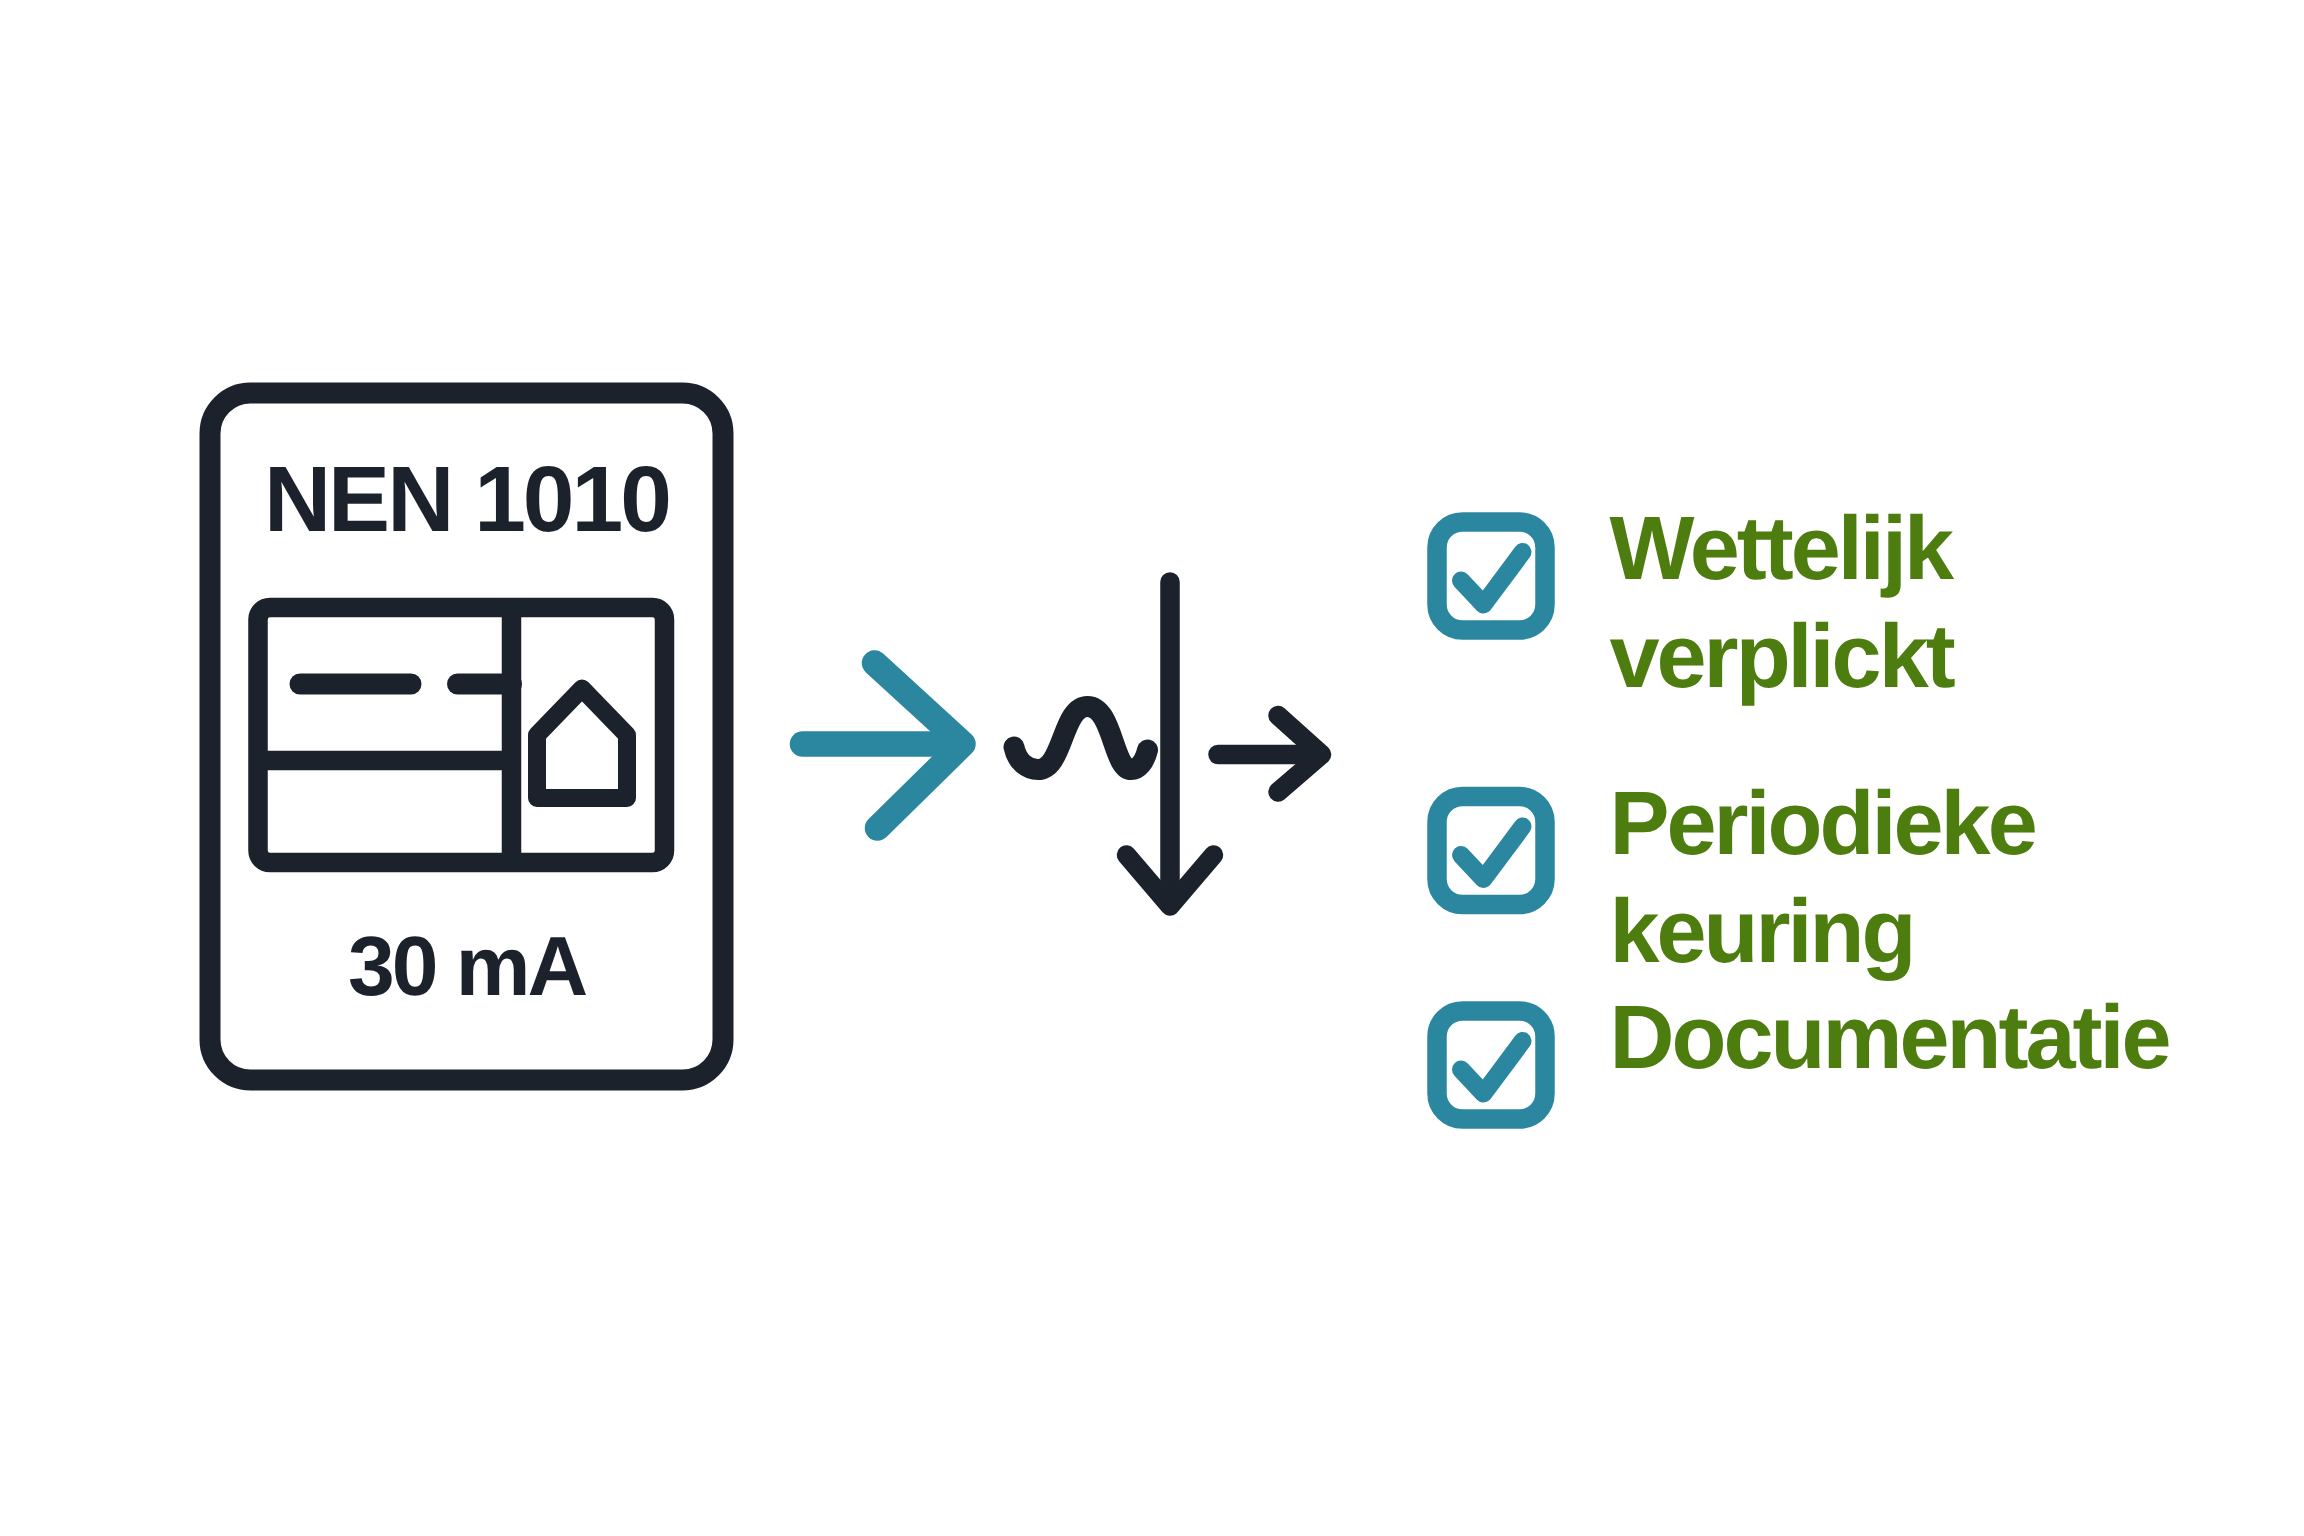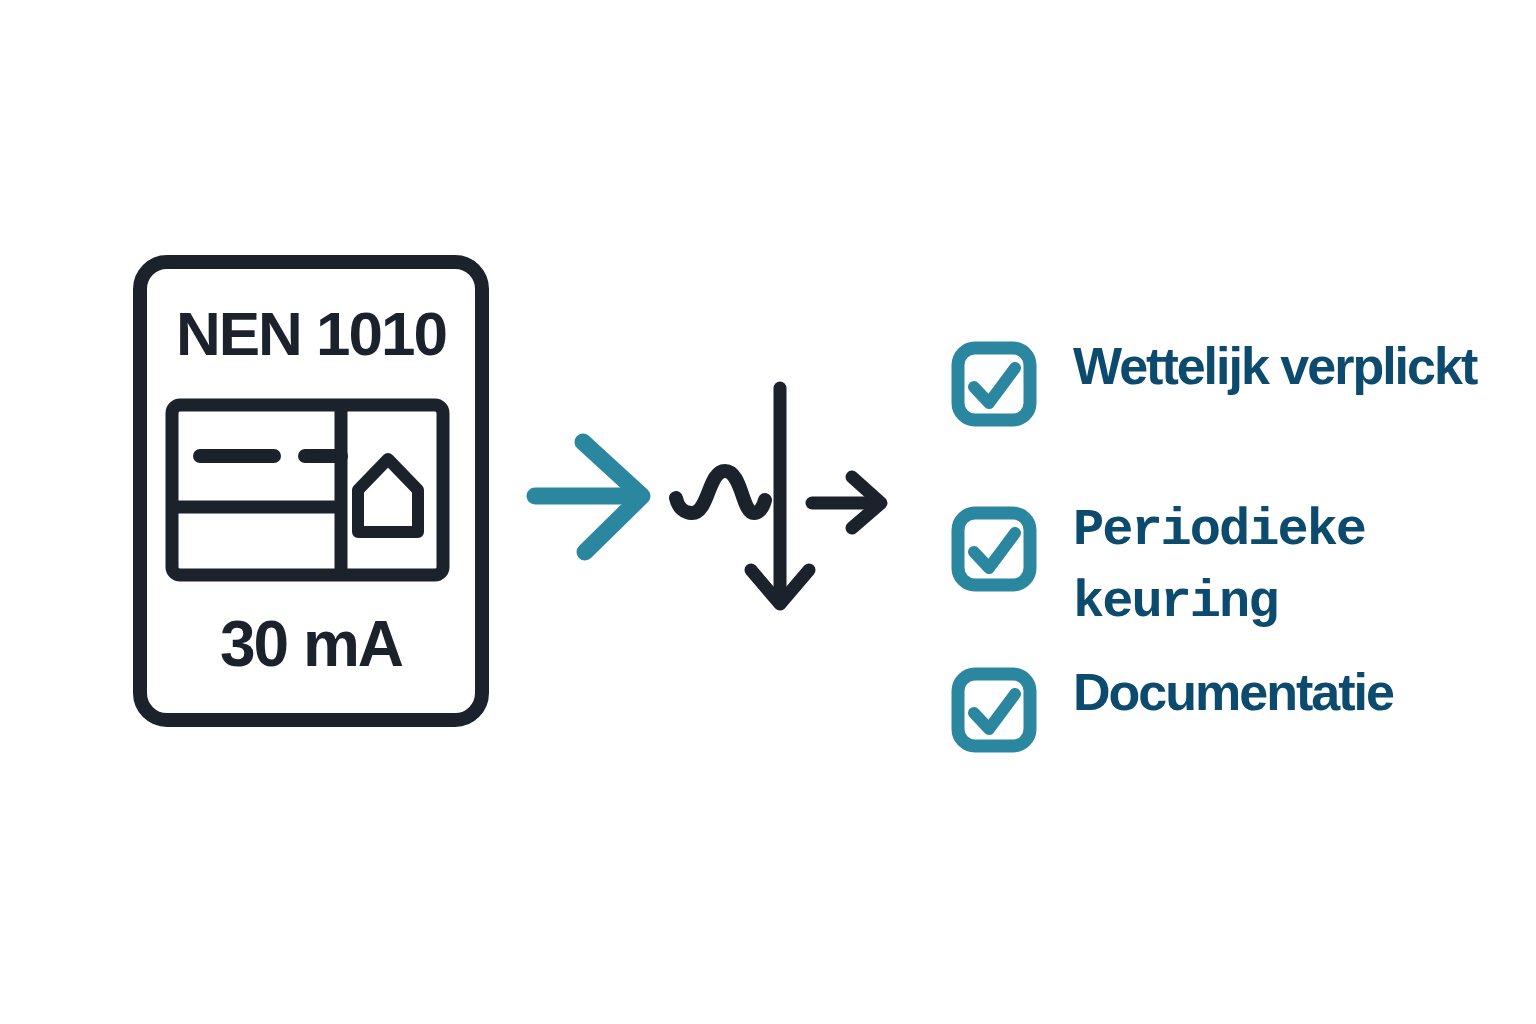--- a/index.html
+++ b/index.html
@@ -22,38 +22,38 @@
   .card-title{
     position:absolute;left:0;top:34px;width:100%;
     text-align:center;
     font-size:62px;font-weight:700;color:#1b222c;
     letter-spacing:-2px;line-height:62px;white-space:nowrap;
   }
   .schematic{position:absolute;left:13px;top:124px;}
   .card-rating{
     position:absolute;left:0;top:342px;width:100%;
     text-align:center;
-    font-size:64px;font-weight:700;color:#1b222c;
+    font-size:56px;font-weight:700;color:#1b222c;
     letter-spacing:-2px;line-height:66px;white-space:nowrap;
   }
   
   .flow{position:absolute;left:520px;top:370px;}
   
   .check-row{
     position:absolute;left:950px;
     display:flex;align-items:flex-start;
   }
   .row-1{top:340px;}
-  .row-2{top:505px;font-family:Liberation Mono, monospace;}
+  .row-2{top:523px;}
   .row-3{top:666px;justify-content:center;}
   .checkbox{flex:0 0 auto;}
   .check-label{
     margin-left:35px;margin-top:-10px;
     max-width:460px;
-    font-size:52px;font-weight:700;color:#0c4a6e;
+    font-size:60px;font-weight:700;color:#4d7c0f;
     letter-spacing:-2px;line-height:72px;
   }
 </style>
 </head>
 <body>
 
 <div class="canvas">
 
   <div class="card">
     <div class="card-title">NEN 1010</div>

